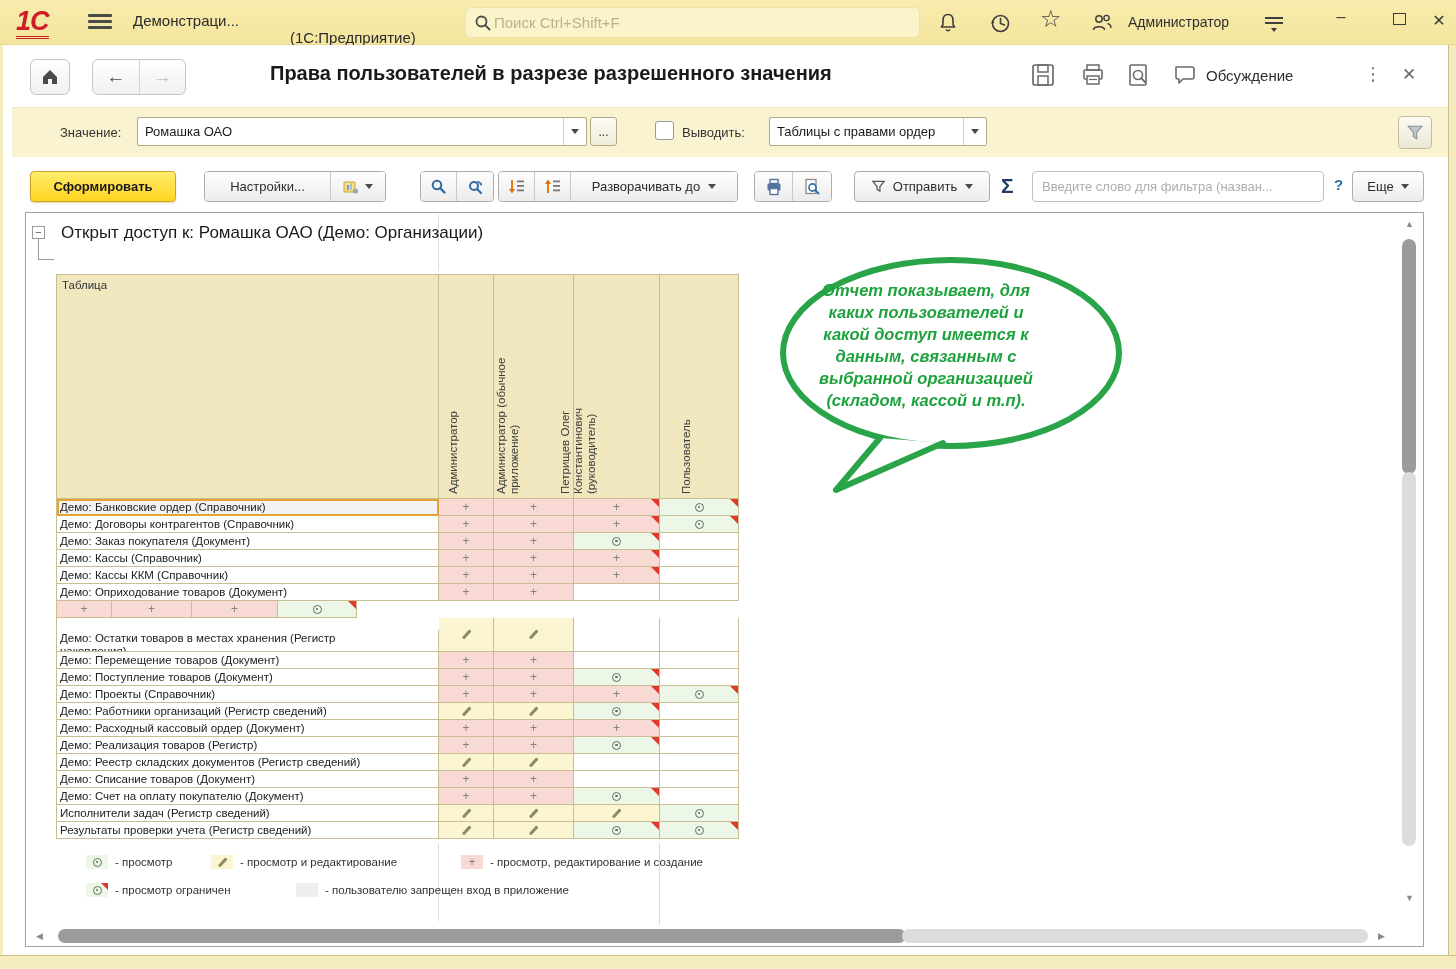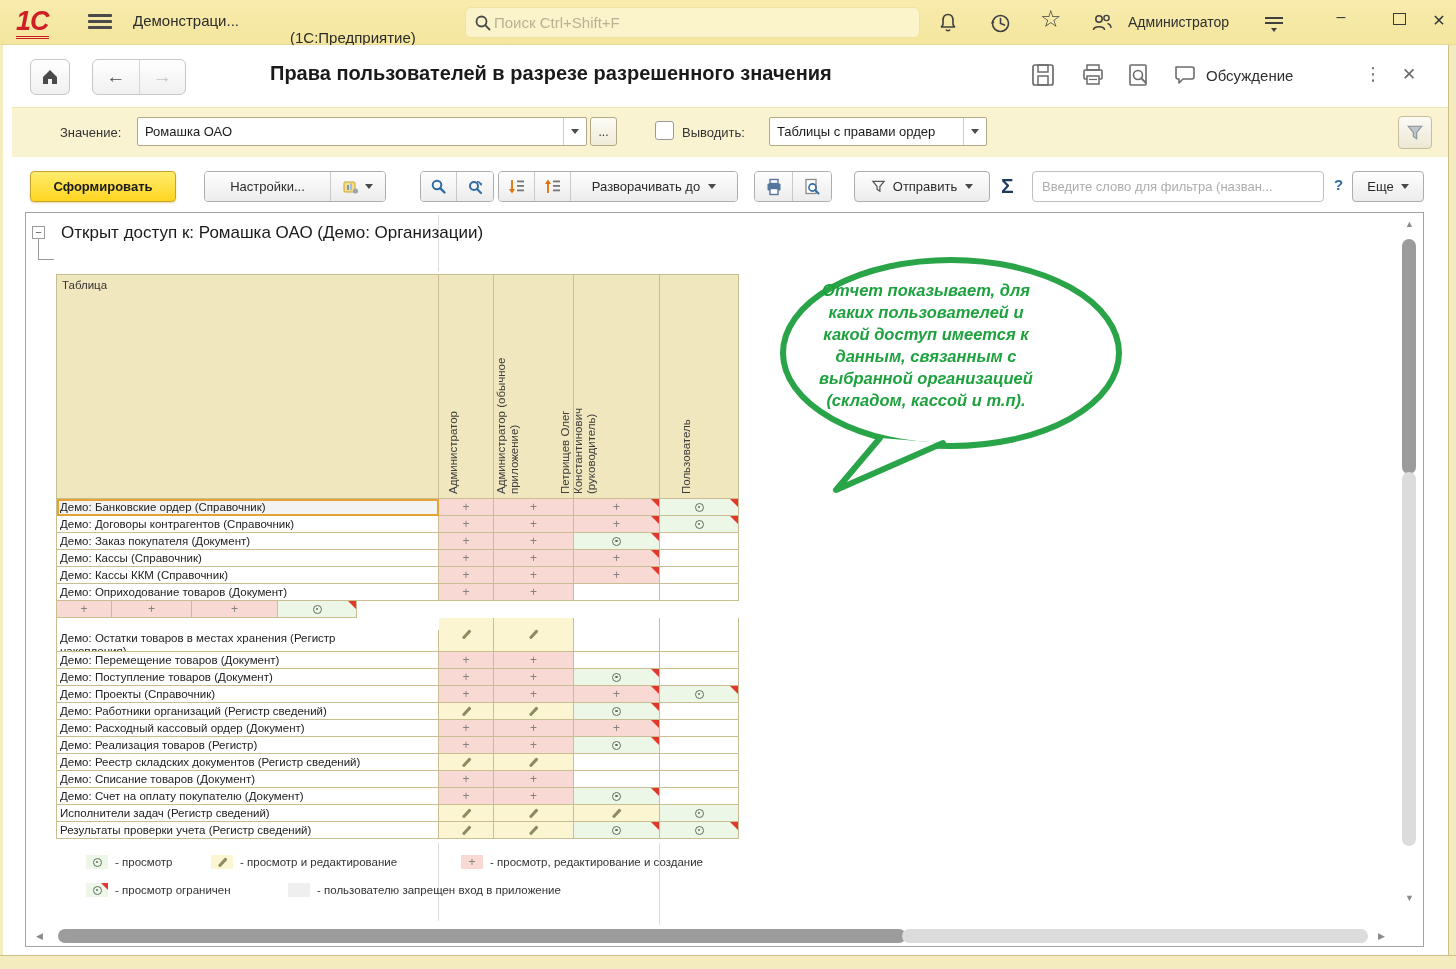--- a/index.html
+++ b/index.html
@@ -641,21 +641,21 @@
           </span>
           <span class="ltext">- просмотр, редактирование и создание</span>
         </div>
         <div class="litem" style="left: 60px; top: 670px;">
           <span class="lbox bg-green">
             <span class="s-eye"></span>
             <span class="corner"></span>
           </span>
           <span class="ltext">- просмотр ограничен</span>
         </div>
-        <div class="litem" style="left: 262px; top: 670px;">
+        <div class="litem" style="left: 270px; top: 670px;">
           <span class="lbox bg-grey"></span>
           <span class="ltext">- пользователю запрещен вход в приложение</span>
         </div>
       </div>
 
     <svg class="bubble-svg" width="440" height="280" viewBox="0 0 440 280">
       <ellipse cx="243" cy="115" rx="168" ry="93" fill="#fff" stroke="#2AA449" stroke-width="6"></ellipse>
       <path d="M172 200 L128 252 L235 205" fill="#fff" stroke="#2AA449" stroke-width="6" stroke-linejoin="round" stroke-linecap="round"></path>
     </svg>
     <div class="bubble-text" id="bubble-text">Отчет показывает, для<br>каких пользователей и<br>какой доступ имеется к<br>данным, связанным с<br>выбранной организацией<br>(складом, кассой и т.п).</div>

